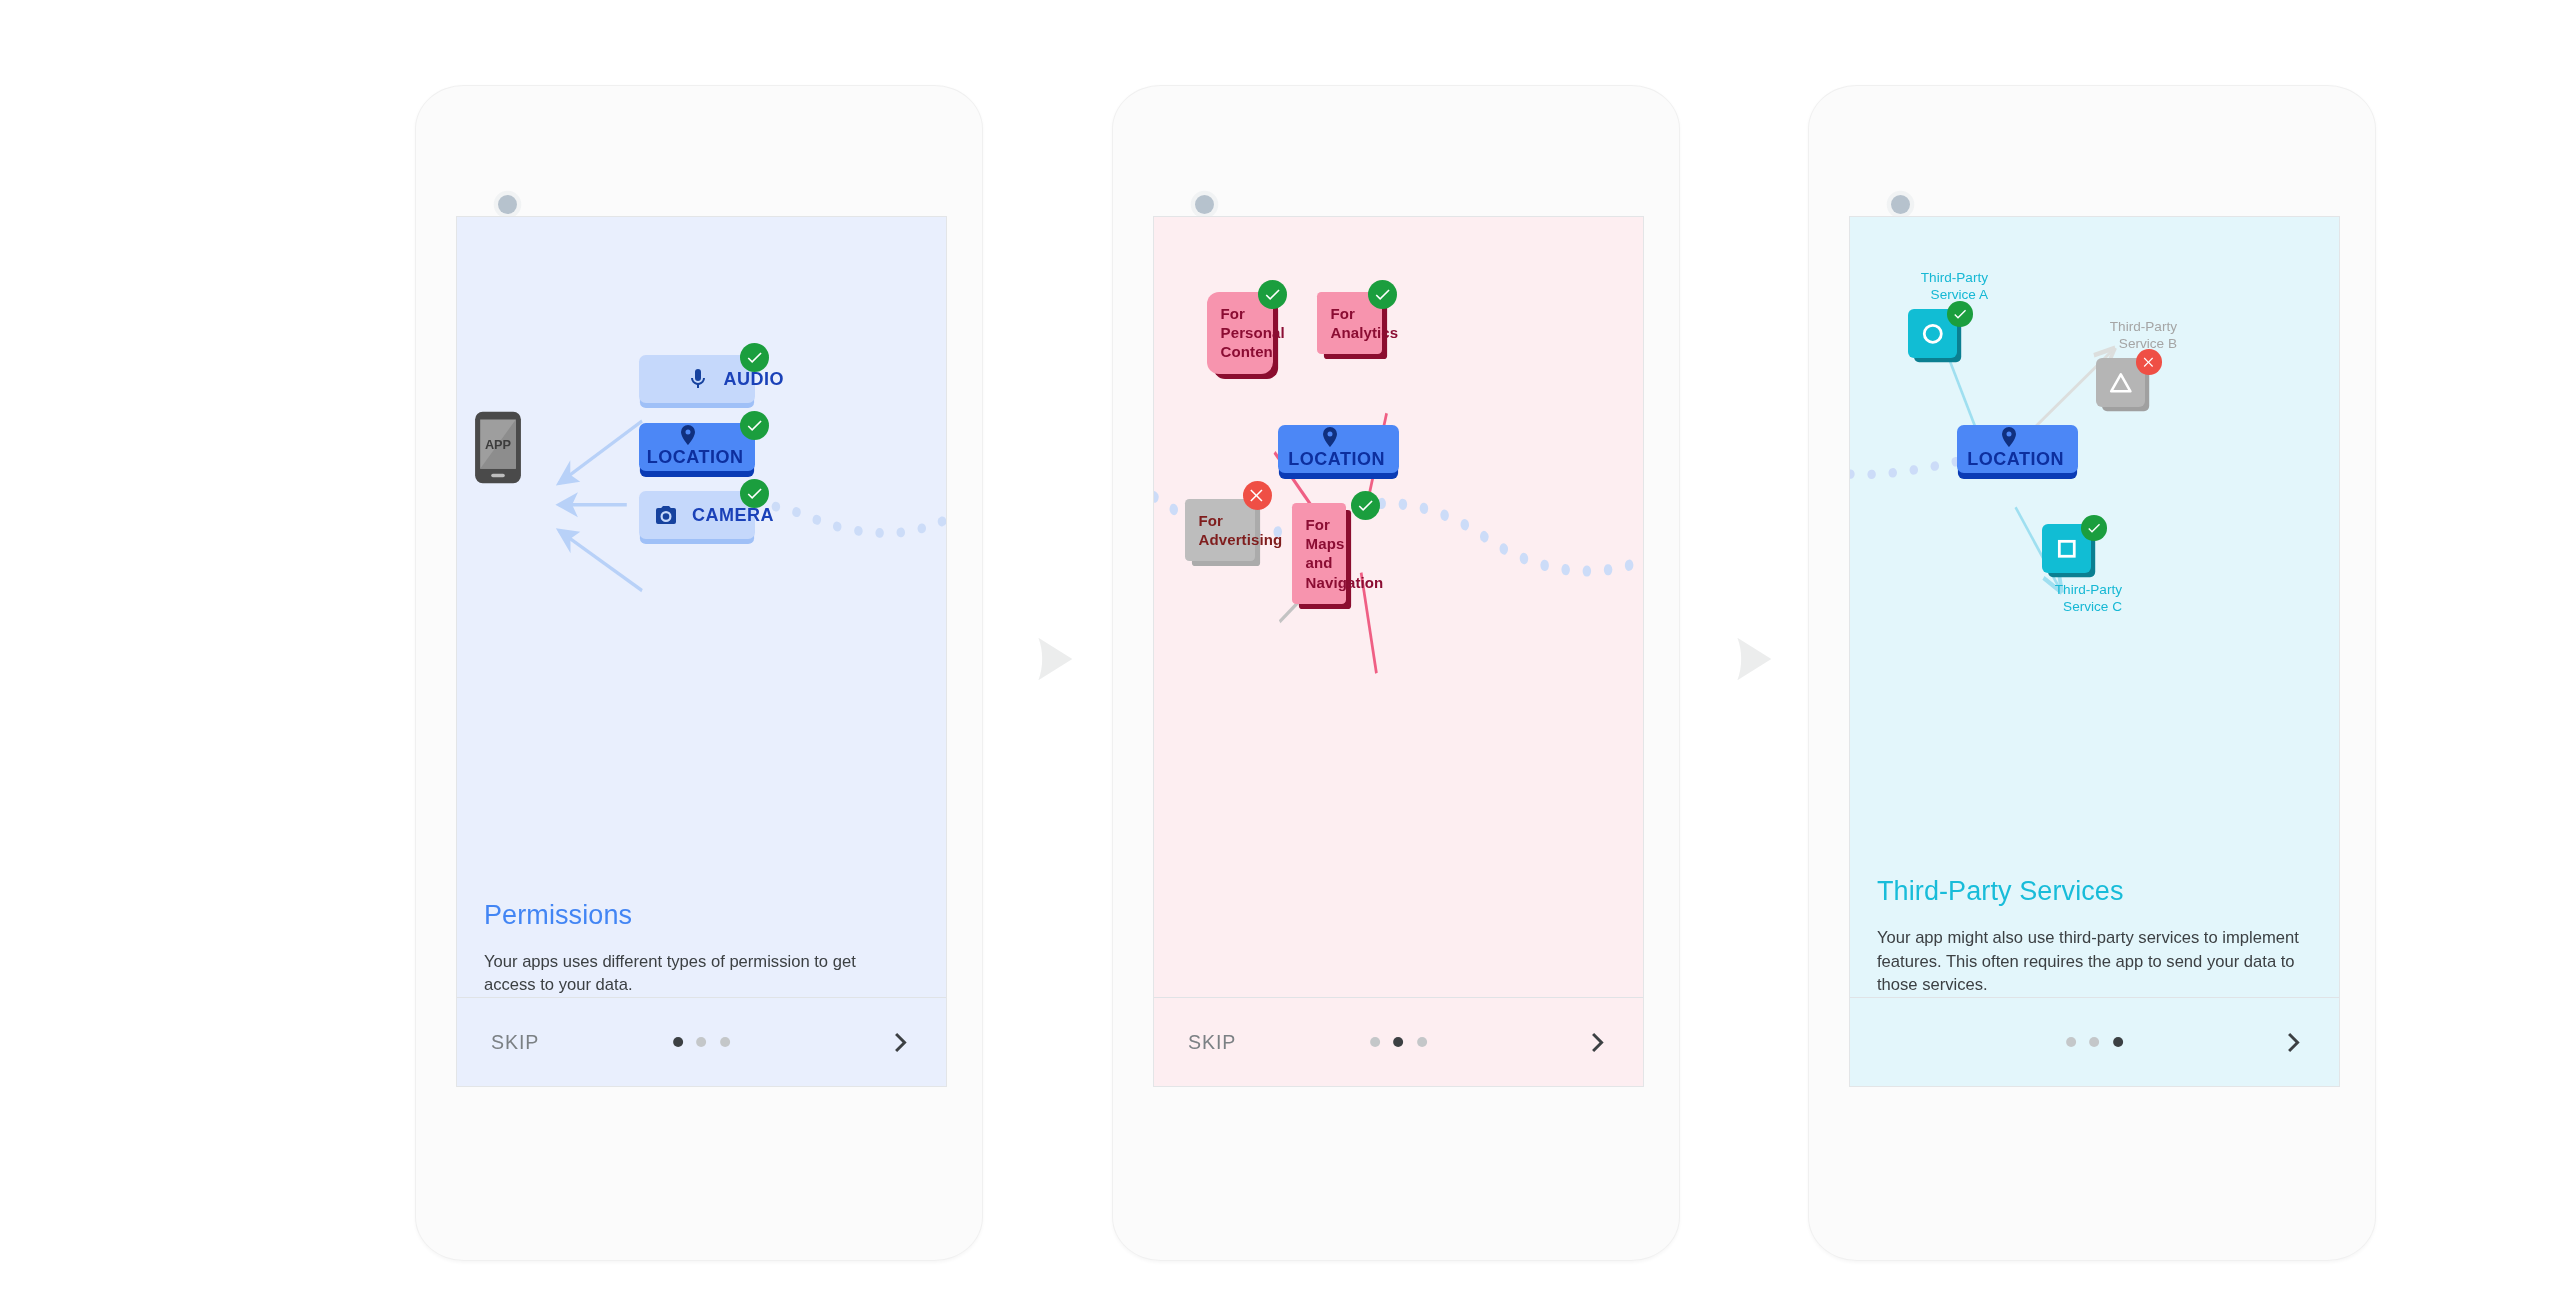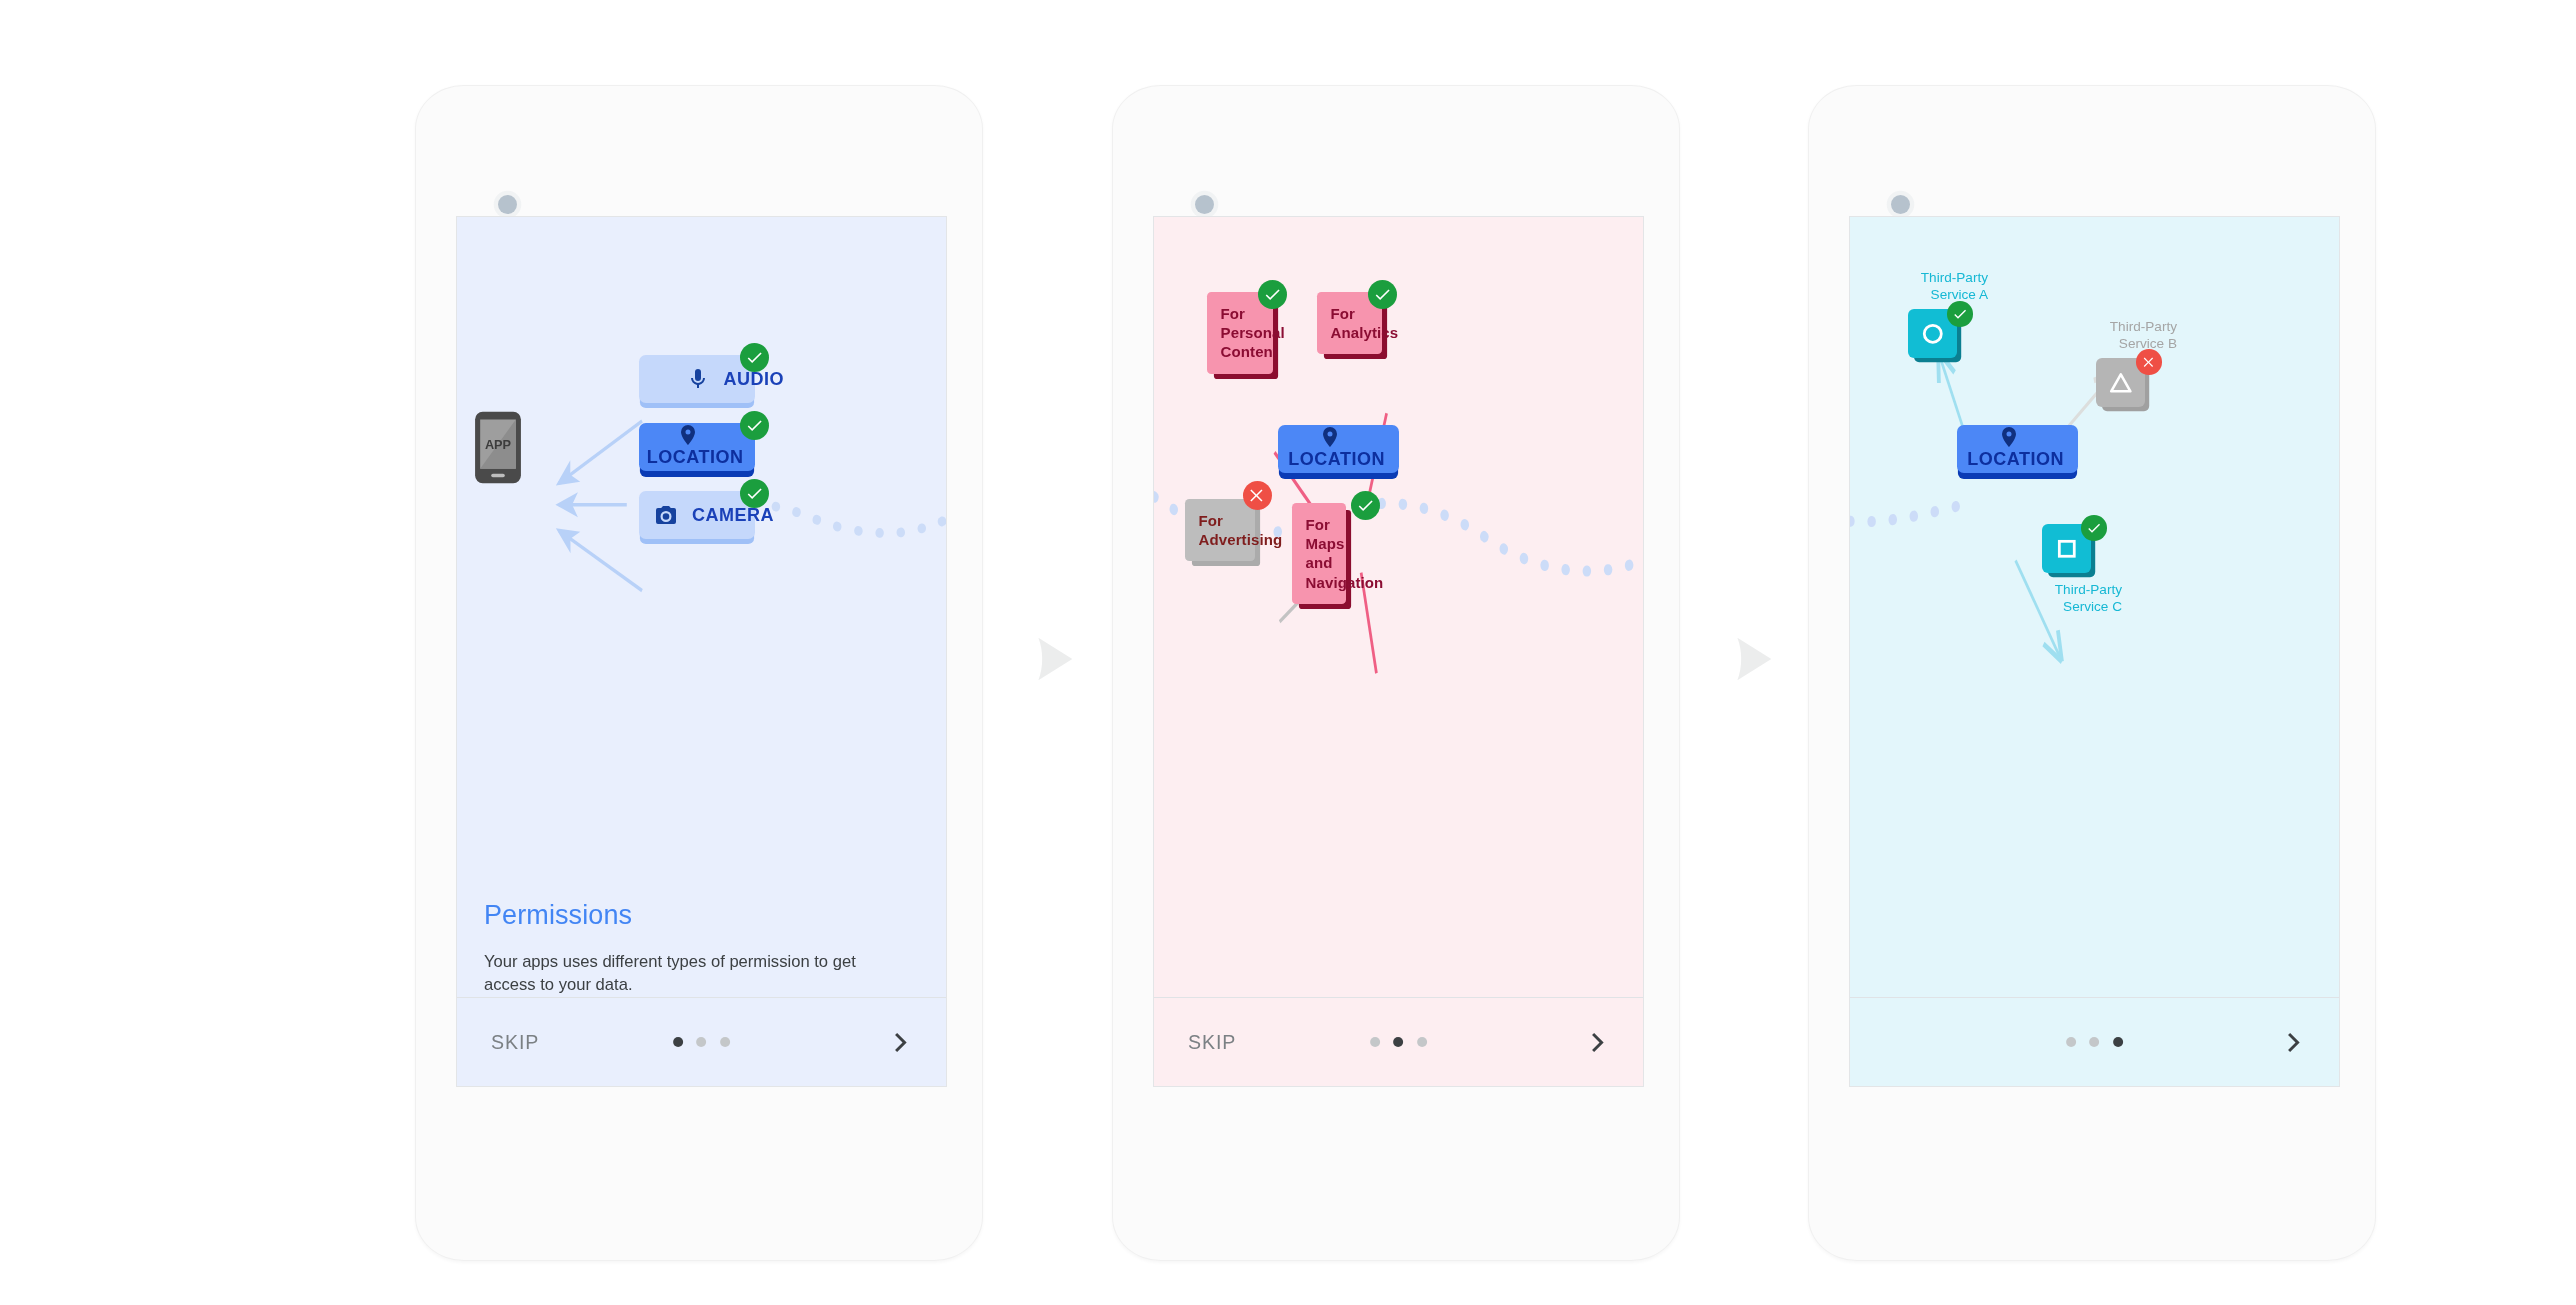--- a/index.html
+++ b/index.html
@@ -245,21 +245,21 @@
     <div class="screen-inner" id="screen2" style="background: rgb(253, 238, 241);">
       <div class="art" id="art2">
         <svg class="svglayer" viewBox="0 0 576 636" preserveAspectRatio="none">
           <path d="M0,228 C60,258 130,268 196,246 C262,224 330,232 392,262 C450,290 520,296 576,280" stroke="#ccdcf8" stroke-width="9" stroke-linecap="round" fill="none" stroke-dasharray="1 24"></path>
           <path d="M142,192 L200,250" stroke="#ef5f84" stroke-width="3.2" fill="none"></path>
           <path d="M274,160 L248,244" stroke="#ef5f84" stroke-width="3.2" fill="none"></path>
           <path d="M206,288 L148,330" stroke="#c3c3c3" stroke-width="3.2" fill="none"></path>
           <path d="M244,290 L262,372" stroke="#ef5f84" stroke-width="3.2" fill="none"></path>
         </svg>
 
-        <div class="pcard pink" style="left:53px; top:75px; width:66px;">
+        <div class="pcard pink" style="left:53px; top:75px; width:66px;border-radius:12px;">
           <span>For
 Personal
 Content</span>
         </div>
         <div class="badge ok" style="left:104px; top:63px;">
           <svg viewBox="0 0 24 24">
               <path d="M9 16.2 4.8 12l-1.4 1.4L9 19 21 7l-1.4-1.4z" fill="#fff"></path>
             </svg>
         </div>
 
@@ -402,20 +402,24 @@
         <div class="chip solid" style="left:107px; top:208px; width:121px;">
           <span class="ic">
             <svg viewBox="0 0 24 24">
                 <path d="M12 2a7 7 0 0 0-7 7c0 5.2 7 13 7 13s7-7.8 7-13a7 7 0 0 0-7-7zm0 9.5A2.5 2.5 0 1 1 14.5 9 2.5 2.5 0 0 1 12 11.5z"></path>
               </svg>
           </span>
           <span>LOCATION</span>
         </div>
       </div>
 
+      <div class="copy">
+        <h2 style="color: rgb(24, 188, 217);">Third-Party Services</h2>
+        <p>Your app might also use third-party services to implement features. This often requires the app to send your data to those services.</p>
+      </div>
 
       <div class="navbar">
         <div class="dots">
           <span class="dot"></span>
           <span class="dot"></span>
           <span class="dot on"></span>
         </div>
         <button class="next">
           <span>
             <svg viewBox="0 0 24 24">

